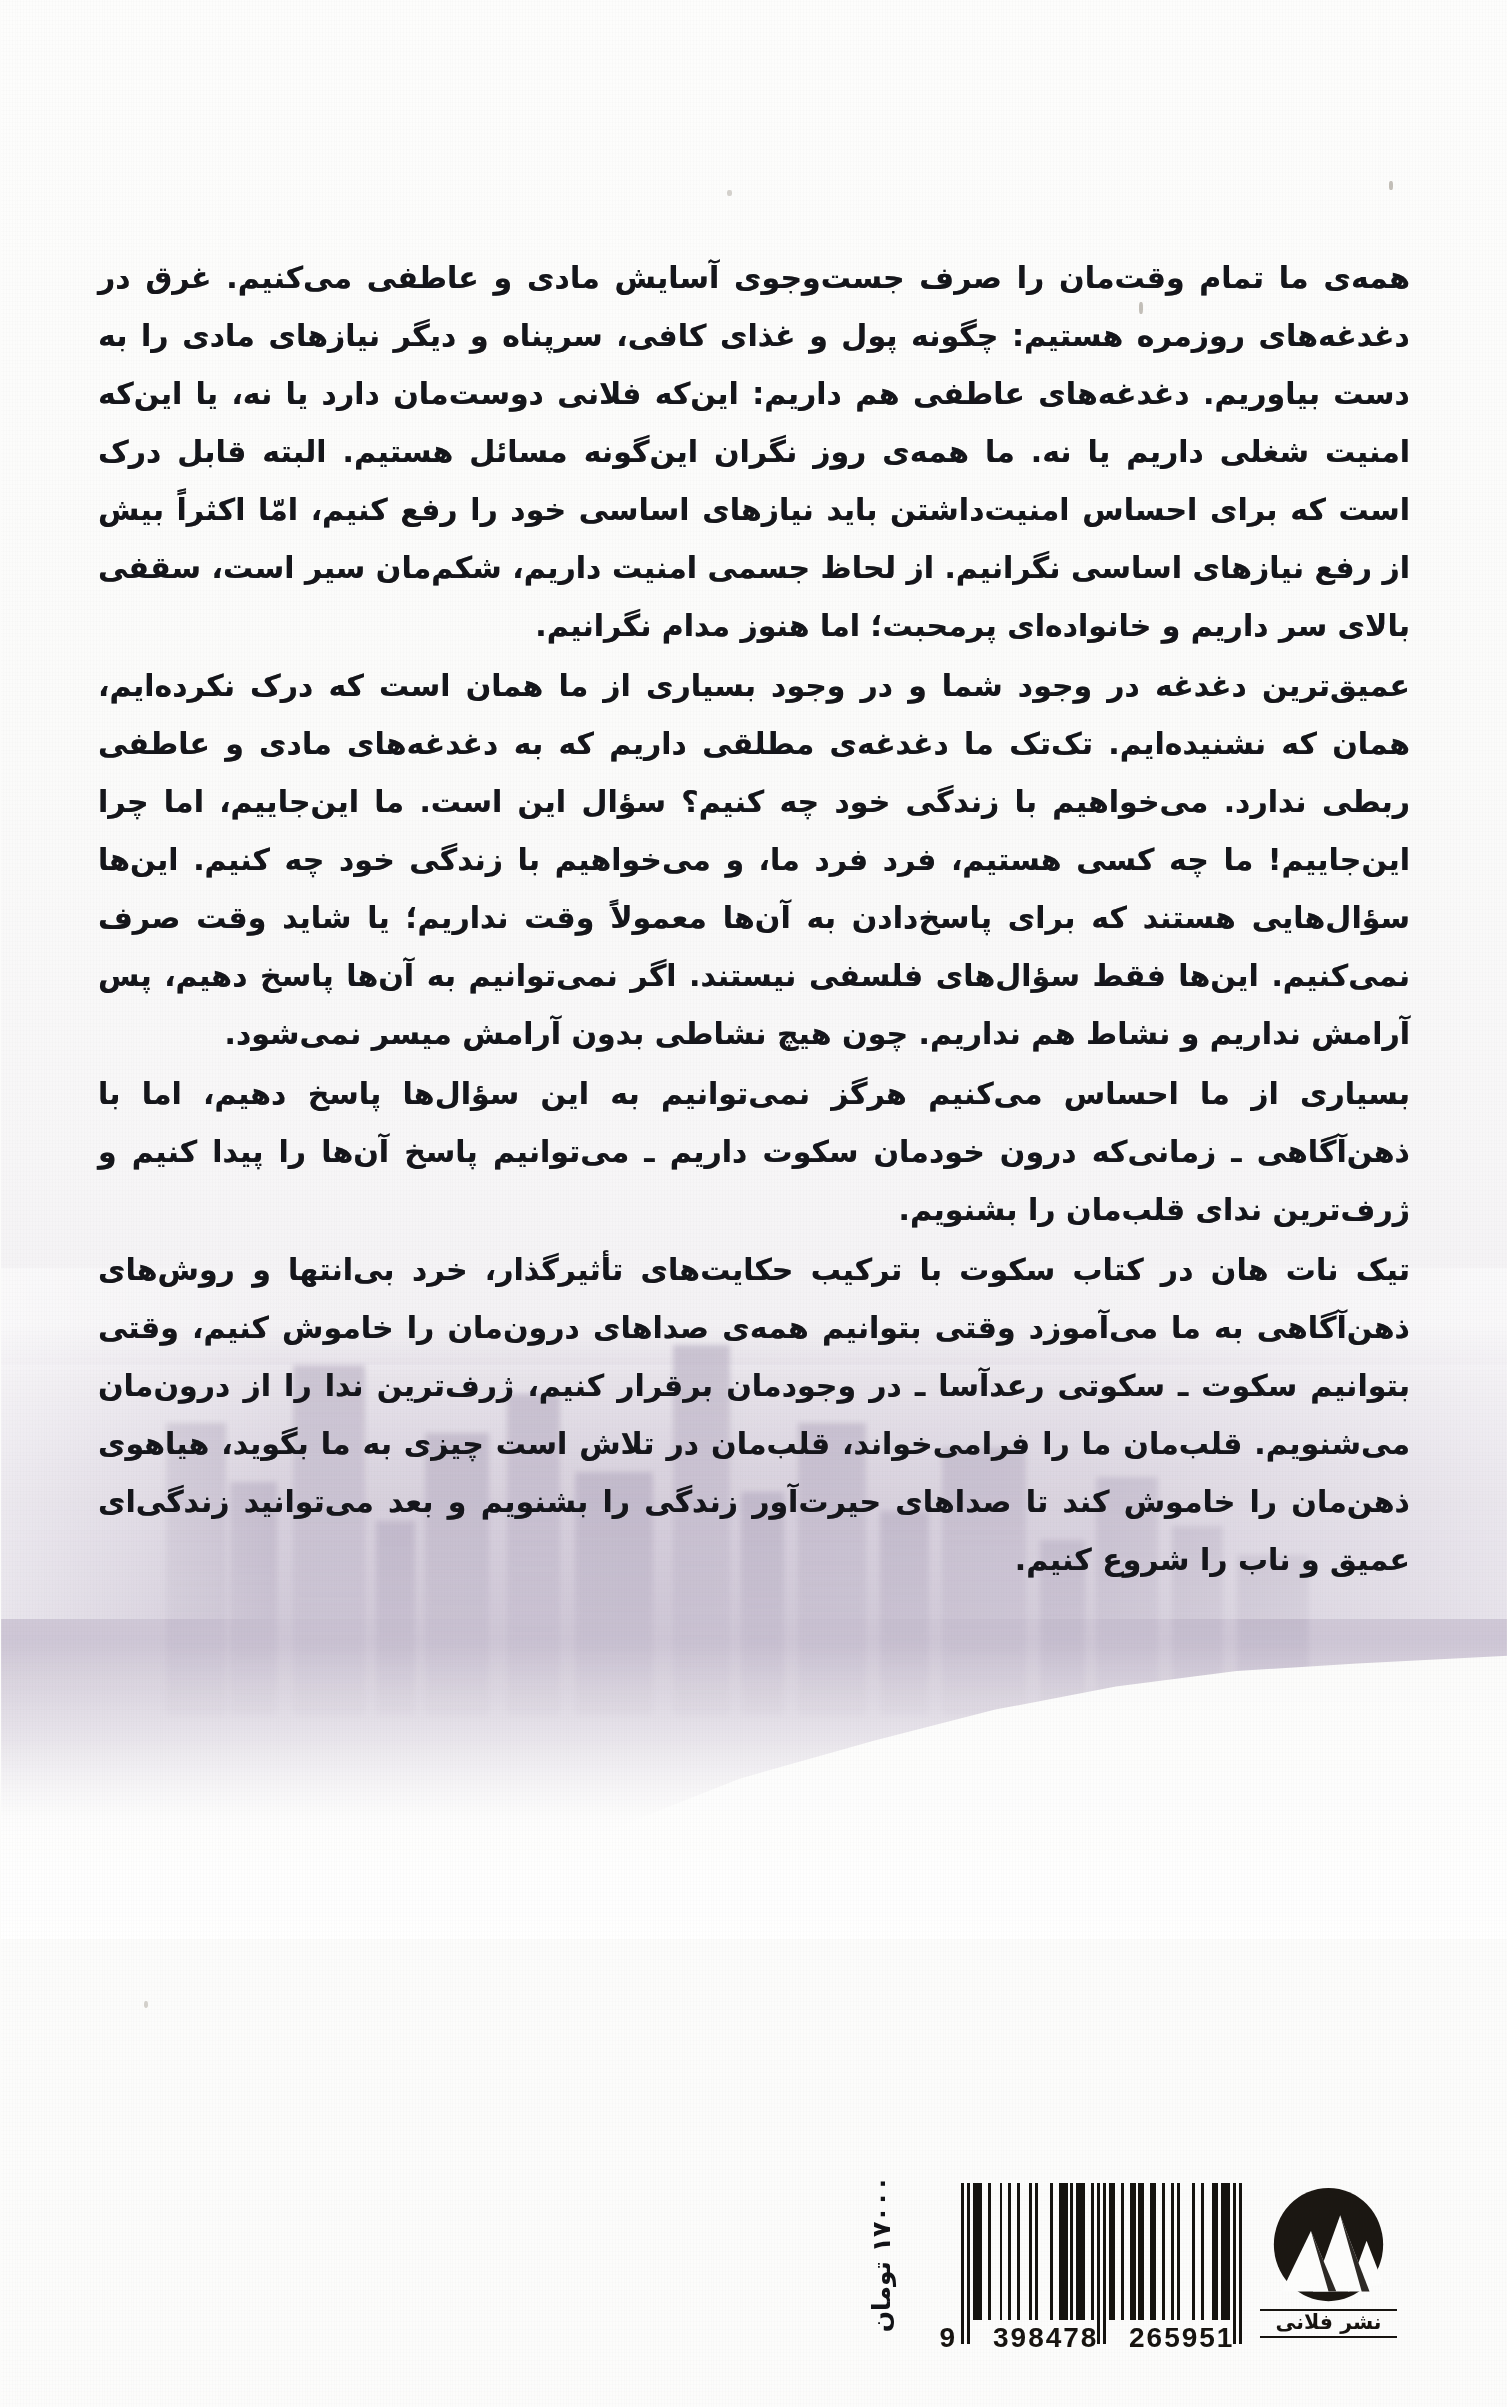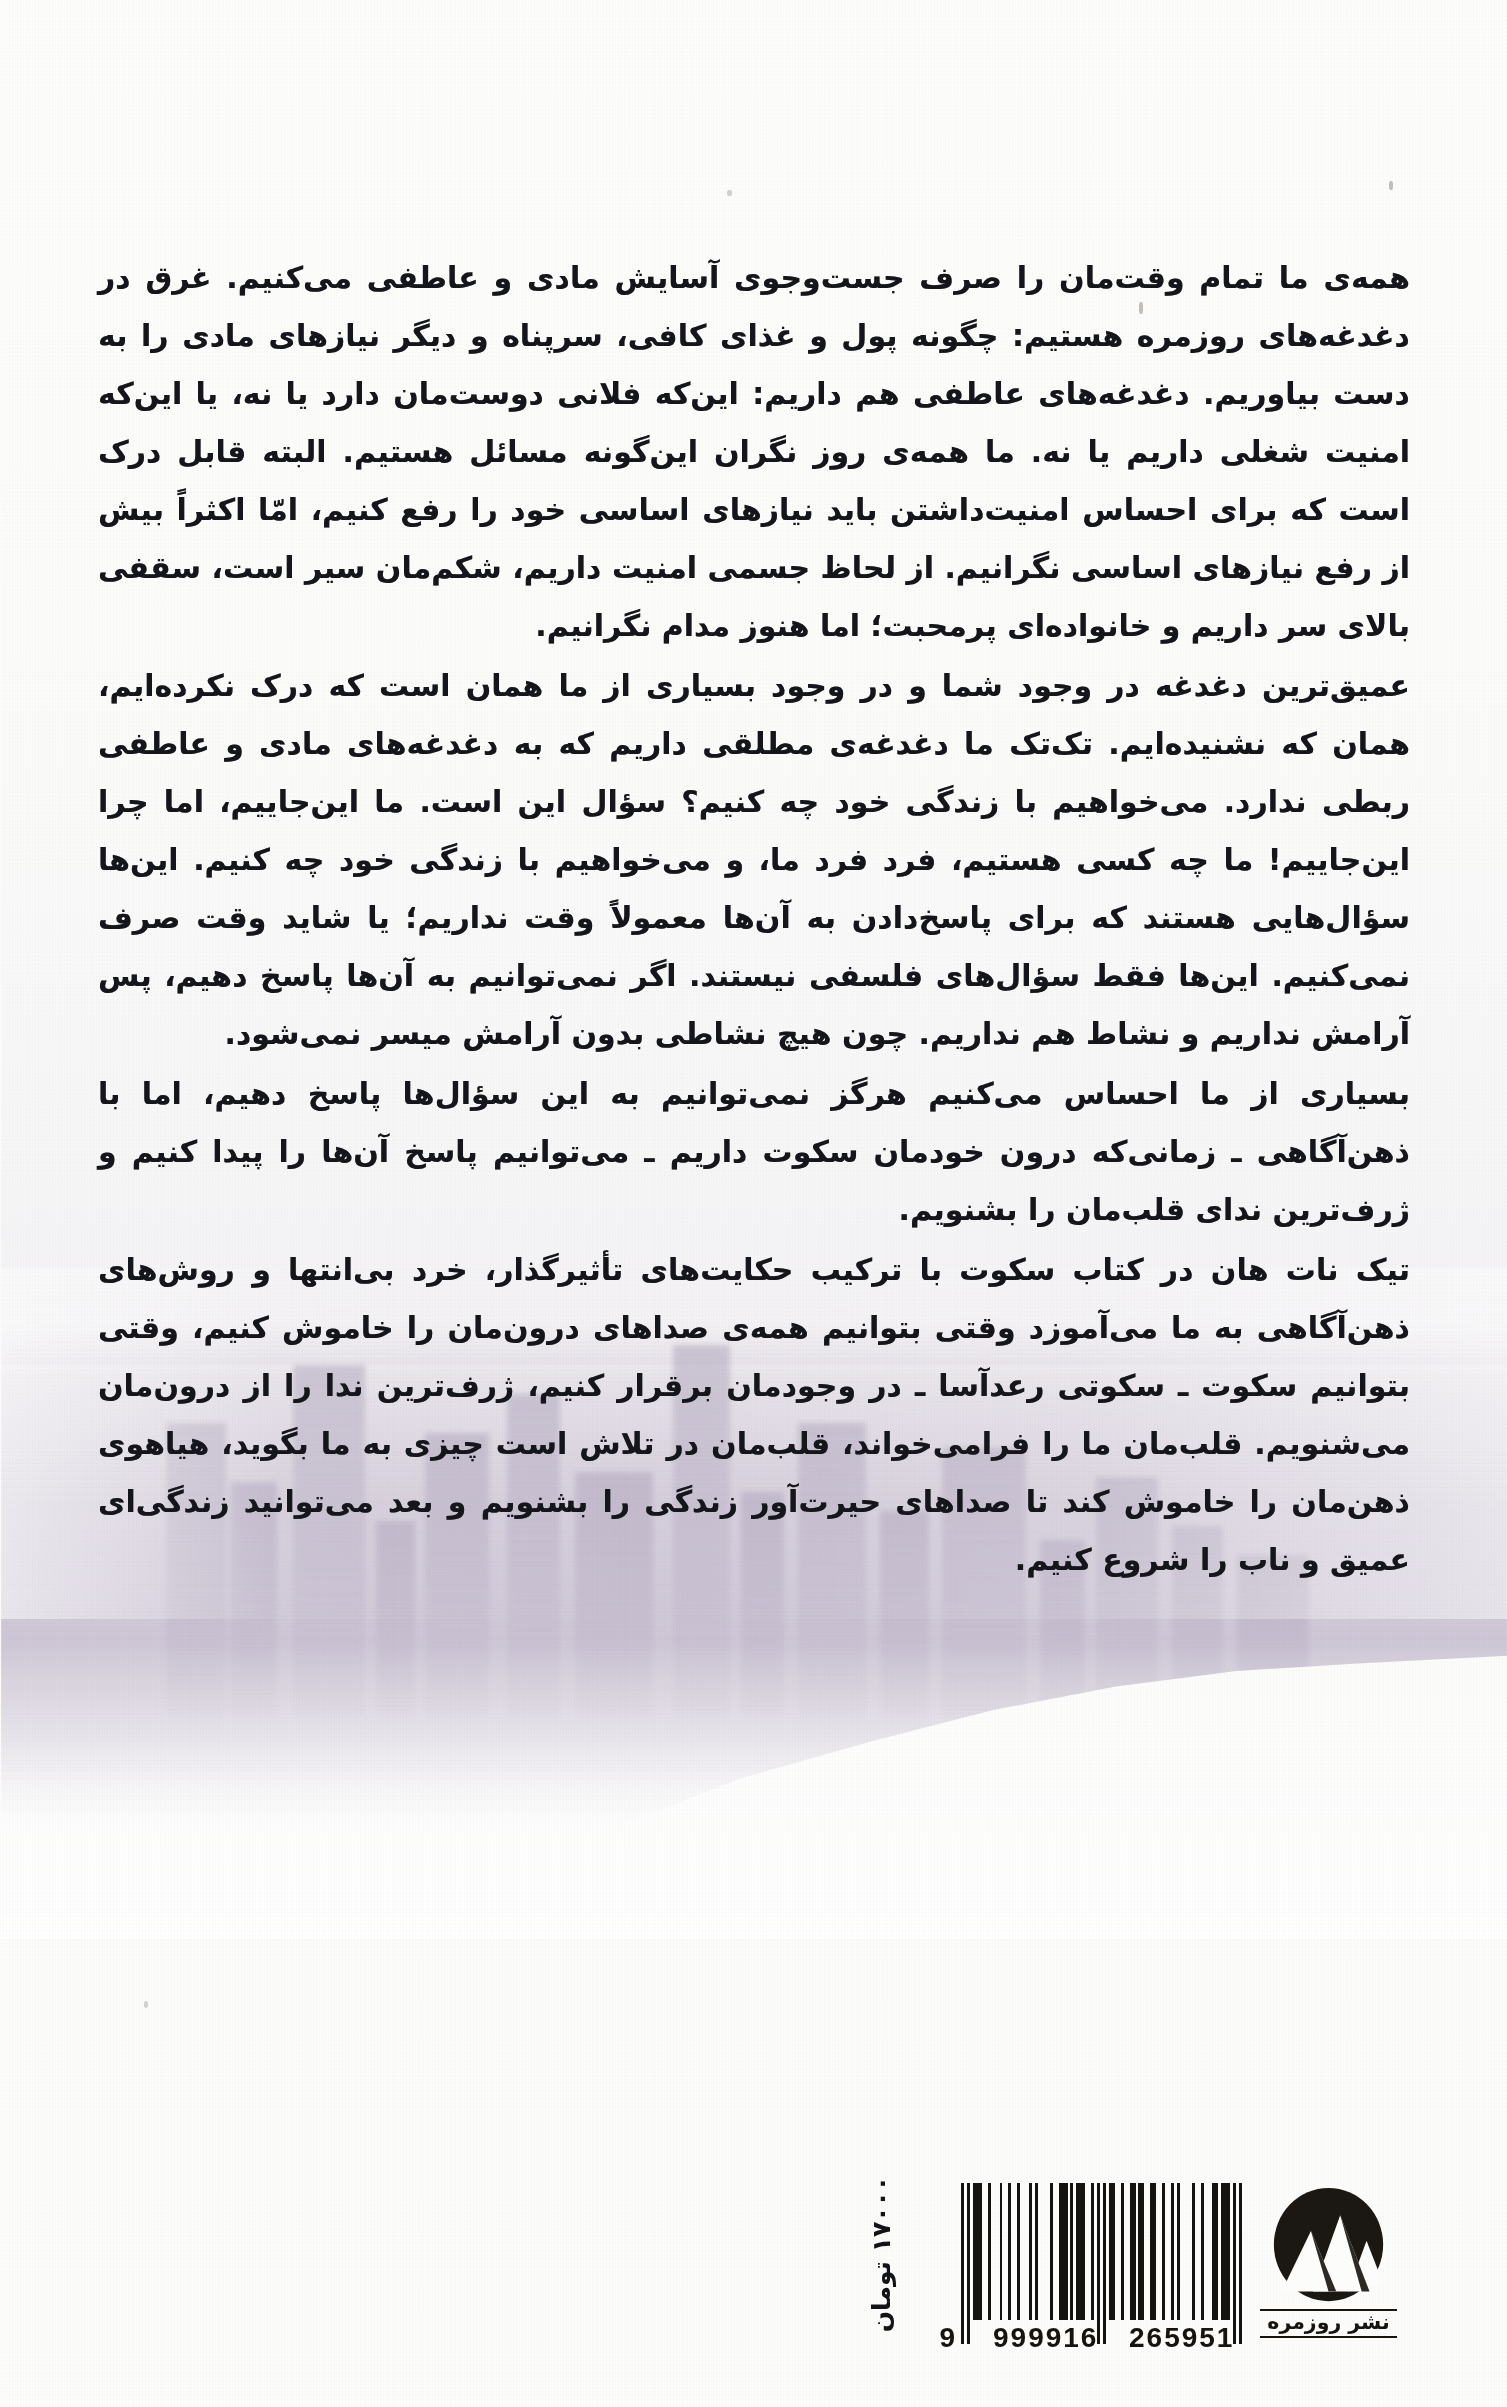--- a/index.html
+++ b/index.html
@@ -245,34 +245,34 @@
           <i style="width: 3px; height: 137px;"></i>
           <i style="width: 6px; height: 161px; background: transparent;"></i>
           <i style="width: 9px; height: 137px;"></i>
           <i style="width: 3px; height: 161px; background: transparent;"></i>
           <i style="width: 3px; height: 161px;"></i>
           <i style="width: 3px; height: 161px; background: transparent;"></i>
           <i style="width: 3px; height: 161px;"></i>
         </div>
       <div class="bc-digits">
         <span class="d-lead">9</span>
-        <span class="d-left">999916</span>
+        <span class="d-left">398478</span>
         <span class="d-right">265951</span>
       </div>
     </div>
 
     <div class="publisher">
       <div class="pub-mark">
         <svg viewBox="0 0 124 124" width="121" height="121" aria-hidden="true">
           <ellipse cx="62" cy="60" rx="56" ry="58" fill="#1b1712"></ellipse>
           <path d="M14 108 L44 46 L70 108 Z" fill="#fcfcfb"></path>
           <path d="M46 108 L74 30 L104 108 Z" fill="#fcfcfb"></path>
           <path d="M82 108 L101 56 L118 100 Z" fill="#fcfcfb"></path>
           <path d="M44 46 L70 108 L62 108 Z" fill="#1b1712" opacity=".92"></path>
           <path d="M74 30 L104 108 L96 108 Z" fill="#1b1712" opacity=".92"></path>
         </svg>
       </div>
-      <div class="pub-name">نشر روزمره</div>
+      <div class="pub-name">نشر فلانی</div>
     </div>
 
   </div>
 </div>
 
 
 </body></html>

